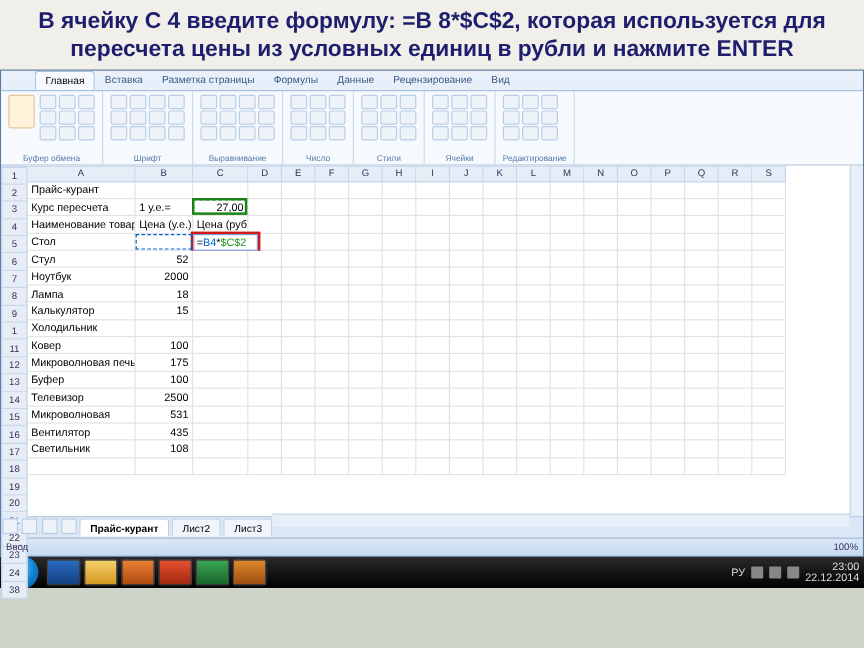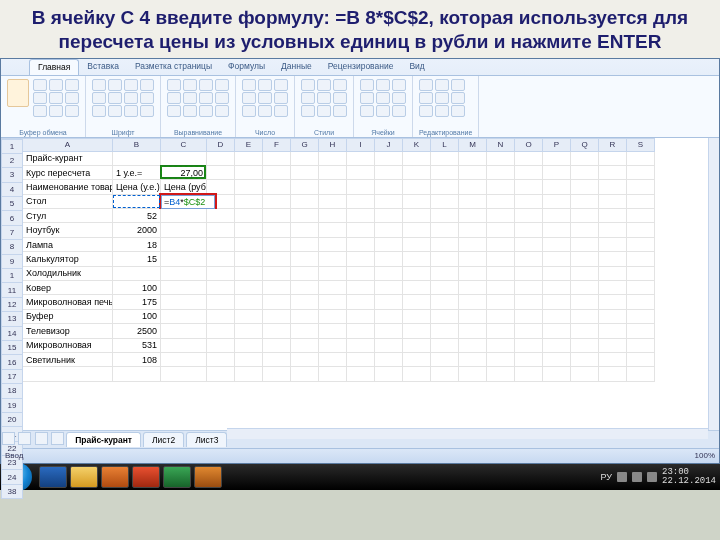--- a/index.html
+++ b/index.html
@@ -182,21 +182,21 @@
     margin:0 4px;
   }
   .tbicon { width:28px; height:22px; border:1px solid #444; border-radius:2px; background:#222;}
   .tbicon.ie { background:linear-gradient(#2a6abf,#134080);}
   .tbicon.fm { background:linear-gradient(#f4d06a,#d59a20);}
   .tbicon.mp { background:linear-gradient(#e88034,#b04b10);}
   .tbicon.vl { background:linear-gradient(#e85030,#a02810);}
   .tbicon.xl { background:linear-gradient(#3aa655,#17642a);}
   .tbicon.pp { background:linear-gradient(#e08830,#9b4d10);}
   .tray { display:flex; align-items:center; gap:5px; color:#ddd; font-size:9px;}
-  .tray .clock { text-align:left; line-height:1;font-family:Liberation Mono, monospace;}
+  .tray .clock { text-align:right; line-height:1;}
   .tray .tico { width:10px; height:10px; background:#888; border-radius:1px;}
   .vscroll { position:absolute; right:0; top:0; bottom:0; width:11px; background:#e8eef8; border-left:1px solid #c5d5ec;}
   .hscroll { position:absolute; bottom:0; left:0; right:11px; height:11px; background:#e8eef8; border-top:1px solid #c5d5ec;}
 </style>
 </head>
 <body>
 
 <div class="headline-wrap">
   <div class="headline">В ячейку С 4 введите формулу: =B 8*$C$2, которая используется для пересчета цены из условных единиц в рубли и нажмите ENTER</div>
 </div>
@@ -702,20 +702,41 @@
             <div class="cell" style="width: 28px;"></div>
             <div class="cell" style="width: 28px;"></div>
             <div class="cell" style="width: 28px;"></div>
             <div class="cell" style="width: 28px;"></div>
             <div class="cell" style="width: 28px;"></div>
             <div class="cell" style="width: 28px;"></div>
           </div>
           <div class="cellrow">
             <div class="cell" style="width: 90px;">Микроволновая</div>
             <div class="cell num" style="width: 48px;">531</div>
+            <div class="cell" style="width: 46px;"></div>
+            <div class="cell" style="width: 28px;"></div>
+            <div class="cell" style="width: 28px;"></div>
+            <div class="cell" style="width: 28px;"></div>
+            <div class="cell" style="width: 28px;"></div>
+            <div class="cell" style="width: 28px;"></div>
+            <div class="cell" style="width: 28px;"></div>
+            <div class="cell" style="width: 28px;"></div>
+            <div class="cell" style="width: 28px;"></div>
+            <div class="cell" style="width: 28px;"></div>
+            <div class="cell" style="width: 28px;"></div>
+            <div class="cell" style="width: 28px;"></div>
+            <div class="cell" style="width: 28px;"></div>
+            <div class="cell" style="width: 28px;"></div>
+            <div class="cell" style="width: 28px;"></div>
+            <div class="cell" style="width: 28px;"></div>
+            <div class="cell" style="width: 28px;"></div>
+          </div>
+          <div class="cellrow">
+            <div class="cell" style="width: 90px;">Вентилятор</div>
+            <div class="cell num" style="width: 48px;">435</div>
             <div class="cell" style="width: 46px;"></div>
             <div class="cell" style="width: 28px;"></div>
             <div class="cell" style="width: 28px;"></div>
             <div class="cell" style="width: 28px;"></div>
             <div class="cell" style="width: 28px;"></div>
             <div class="cell" style="width: 28px;"></div>
             <div class="cell" style="width: 28px;"></div>
             <div class="cell" style="width: 28px;"></div>
             <div class="cell" style="width: 28px;"></div>
             <div class="cell" style="width: 28px;"></div>

